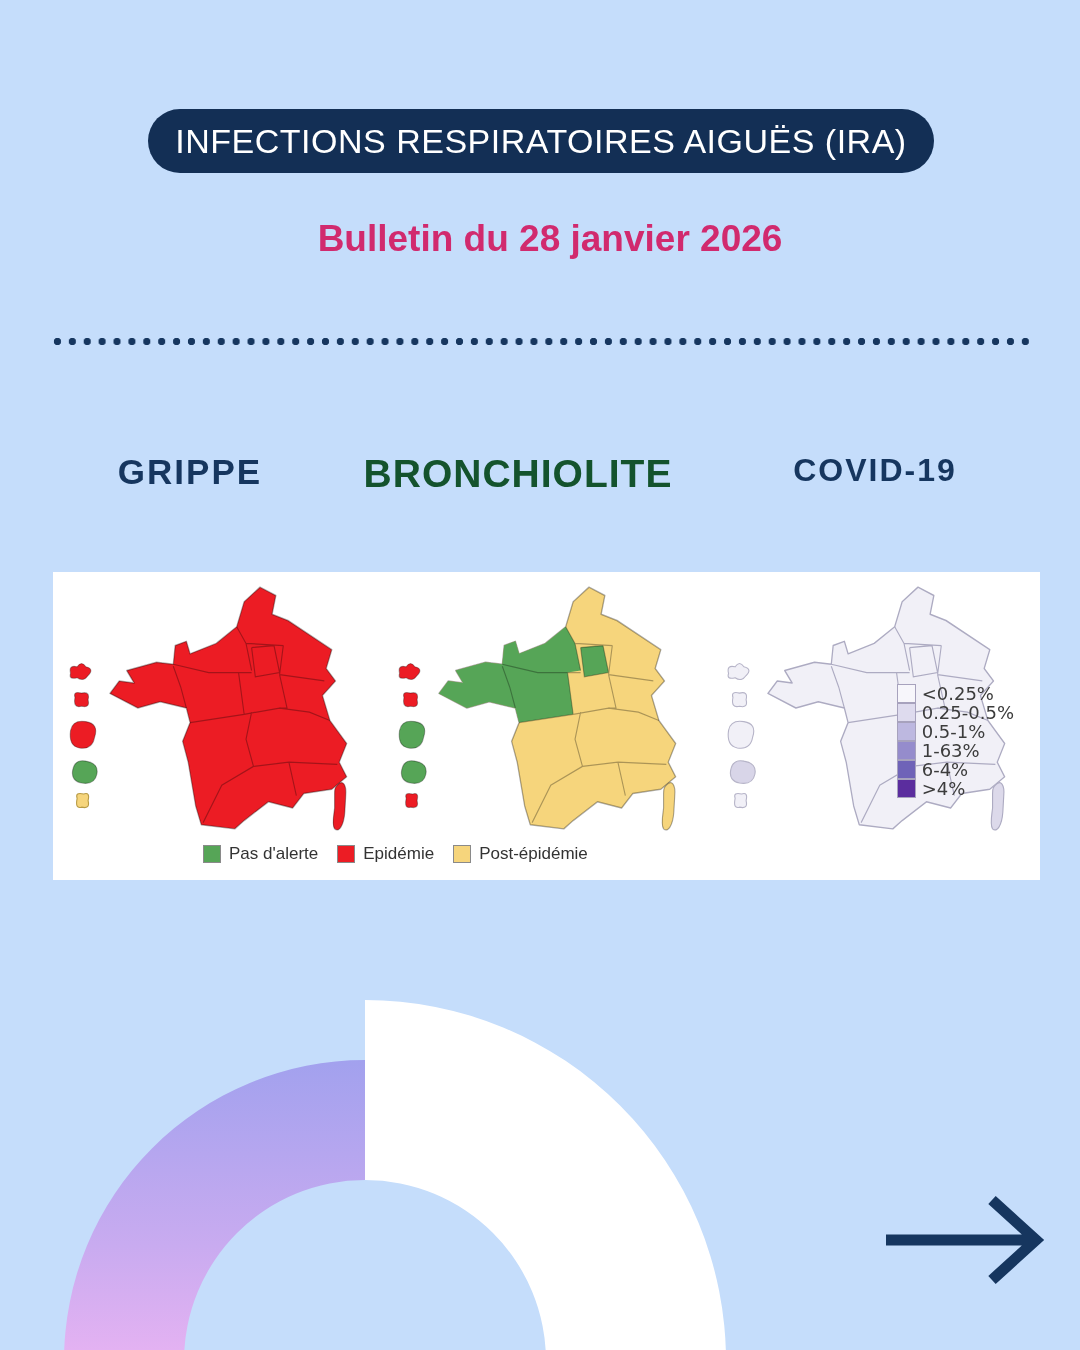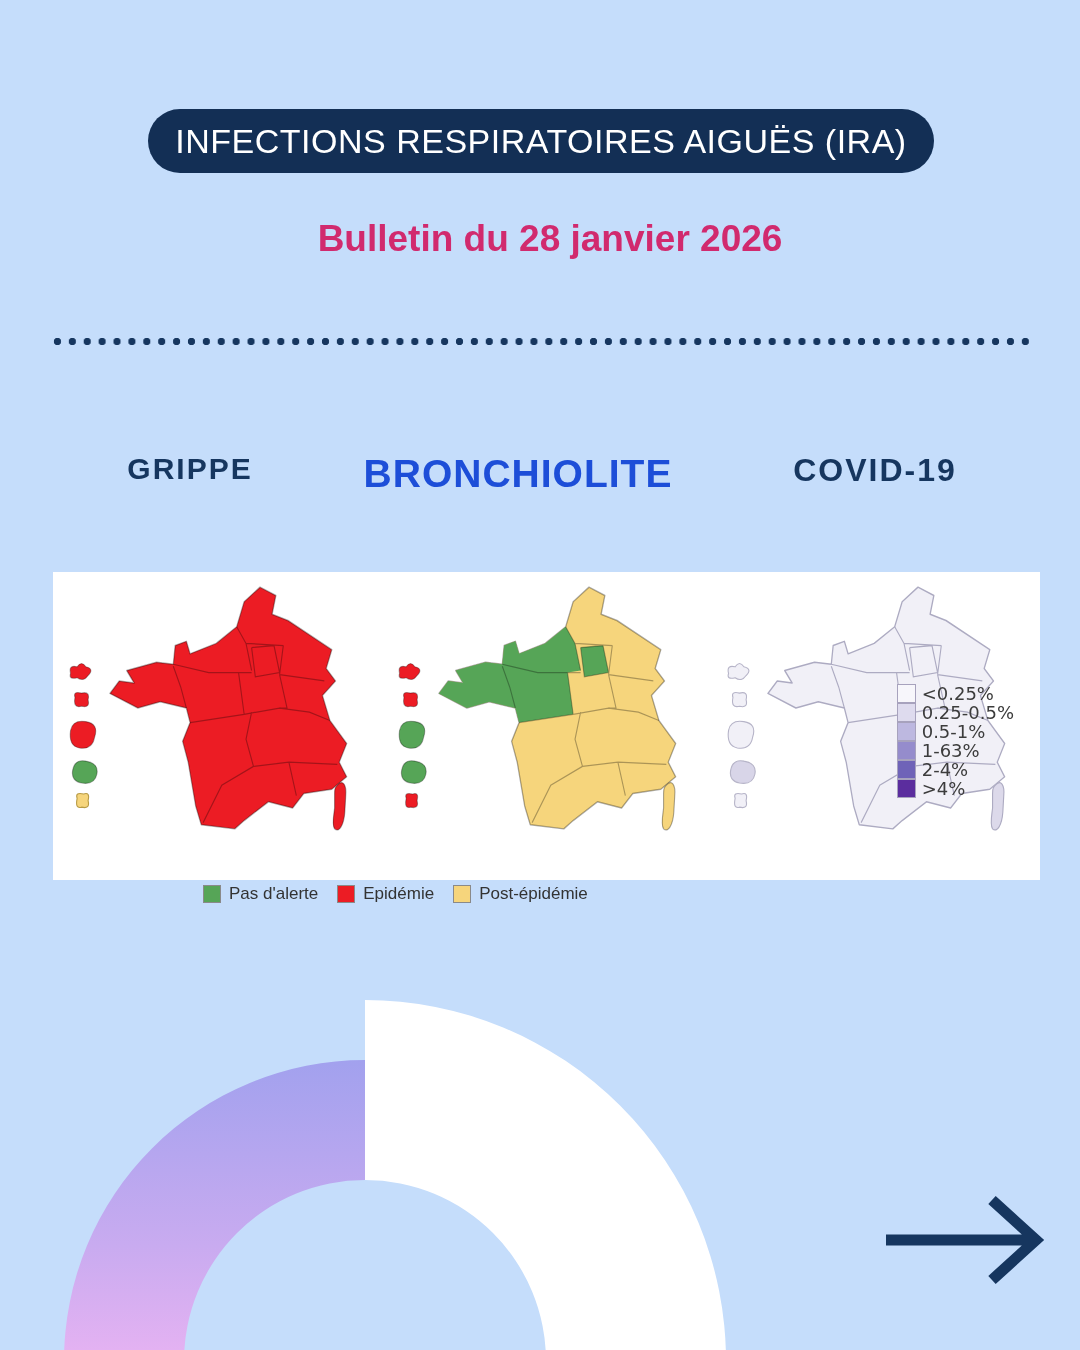--- a/index.html
+++ b/index.html
@@ -9,29 +9,29 @@
   .pill{position:absolute;left:148px;top:109px;width:786px;height:64px;border-radius:33px;
         background:#132f55;display:flex;align-items:center;justify-content:center;}
   .pill span{color:#ffffff;font-size:34px;font-weight:400;letter-spacing:.5px;white-space:nowrap;}
   .subtitle{position:absolute;left:0;top:218px;width:1080px;text-align:center;
         font-size:37px;font-weight:700;color:#d12a6e;margin-left:10px;}
   .dots{position:absolute;left:50px;top:337px;width:983px;height:9px;
         background-image:radial-gradient(circle,#16365f 3.4px,transparent 4px);
         background-size:14.9px 9px;background-repeat:repeat-x;}
   .headers{position:absolute;left:0;top:452px;width:1080px;display:flex;}
   .hcell{width:33.33%;text-align:center;color:#16365f;}
-  .h-grippe{font-size:30px;font-weight:700;letter-spacing:2px;padding-left:12px;}
+  .h-grippe{font-size:35px;font-weight:700;letter-spacing:2px;padding-left:12px;}
   .h-bronchiolite{font-size:39px;font-weight:700;letter-spacing:1px;transform:translateX(-28px);}
   .h-covid{font-size:32px;font-weight:700;letter-spacing:2px;transform:translateX(-27px);}
   .panel{position:absolute;left:53px;top:572px;width:987px;height:308px;background:#ffffff;
         display:flex;}
   .mapcell{width:329px;height:308px;}
   .mapcell svg{width:329px;height:308px;display:block;}
   .alert-legend{position:absolute;left:150px;top:272px;display:flex;align-items:center;gap:19px;}
-  .al-item{display:flex;align-items:center;gap:8px;margin-top:40px;}
+  .al-item{display:flex;align-items:center;gap:8px;}
   .al-swatch{width:16px;height:16px;border:1px solid #8a8a8a;}
   .al-label{font-size:17px;color:#333333;font-family:"Liberation Sans",sans-serif;}
   .covid-legend{position:absolute;top:112px;right:26px;}
   .cl-row{display:flex;align-items:center;height:19px;}
   .cl-swatch{width:19px;height:19px;border:1px solid #a7a2bd;box-sizing:border-box;}
   .cl-label{margin-left:6px;font-size:18px;color:#3c3c3c;font-family:"DejaVu Sans",sans-serif;line-height:19px;}
   .next-arrow{position:absolute;left:880px;top:1190px;width:170px;height:100px;cursor:pointer;}
 </style>
 </head>
 <body>
@@ -53,21 +53,21 @@
   <div class="pill" style="background-color: rgb(19, 47, 85);">
     <span>INFECTIONS RESPIRATOIRES AIGUËS (IRA)</span>
   </div>
 
   <div class="subtitle" style="color: rgb(209, 42, 110);">Bulletin du 28 janvier 2026</div>
 
   <div class="dots"></div>
 
   <div class="headers">
     <div class="hcell h-grippe" style="color: rgb(22, 54, 95);">GRIPPE</div>
-    <div class="hcell h-bronchiolite" style="color: #1d4ed8;">BRONCHIOLITE</div>
+    <div class="hcell h-bronchiolite" style="color: #14532d;">BRONCHIOLITE</div>
     <div class="hcell h-covid" style="color: rgb(22, 54, 95);">COVID-19</div>
   </div>
 
   <div class="panel">
 
     <div class="mapcell">
       <svg viewBox="0 0 300 280">
         <g transform="translate(40 2) scale(0.85 0.95)">
           <path fill="#ec1c24" stroke="rgba(0,0,0,0.33)" stroke-width="1.4" stroke-linejoin="round" d="M175,12 L192,20 L188,38 L205,44 L252,72 L246,90 L256,102 L242,116 L250,140 L268,162 L260,180 L268,194 L252,206 L222,210 L210,224 L184,218 L158,236 L148,244 L112,240 L106,222 L98,180 L92,160 L100,142 L96,128 L68,122 L44,128 L14,114 L24,102 L40,104 L32,92 L64,84 L82,86 L84,68 L96,64 L100,76 L128,66 L150,50 L158,26 Z"></path>
           <path fill="none" stroke="rgba(0,0,0,0.3)" stroke-width="1.2" d="M150,50 L160,66 L166,92 M160,66 L200,68 M200,68 L196,96 M196,96 L244,102 M166,70 L190,68 L196,94 L170,98 L166,70 M82,86 L120,94 L166,94 M82,88 L90,108 L96,128 M152,94 L158,134 M100,142 L158,134 M158,134 L196,128 L228,132 L250,140 M196,96 L204,128 L196,128 M166,132 L160,158 L168,184 M168,184 L134,202 L114,238 M168,184 L206,180 M206,180 L214,212 M206,180 L258,182"></path>
@@ -140,21 +140,21 @@
       <div class="cl-row">
         <div class="cl-swatch" style="background-color: rgb(189, 184, 224);"></div>
         <span class="cl-label">0.5-1%</span>
       </div>
       <div class="cl-row">
         <div class="cl-swatch" style="background-color: rgb(149, 140, 204);"></div>
         <span class="cl-label">1-63%</span>
       </div>
       <div class="cl-row">
         <div class="cl-swatch" style="background-color: rgb(111, 99, 184);"></div>
-        <span class="cl-label">2-4%</span>
+        <span class="cl-label">6-4%</span>
       </div>
       <div class="cl-row">
         <div class="cl-swatch" style="background-color: rgb(91, 45, 158);"></div>
         <span class="cl-label">&gt;4%</span>
       </div>
     </div>
 
   </div>
 
   <svg class="next-arrow" viewBox="0 0 170 100">

